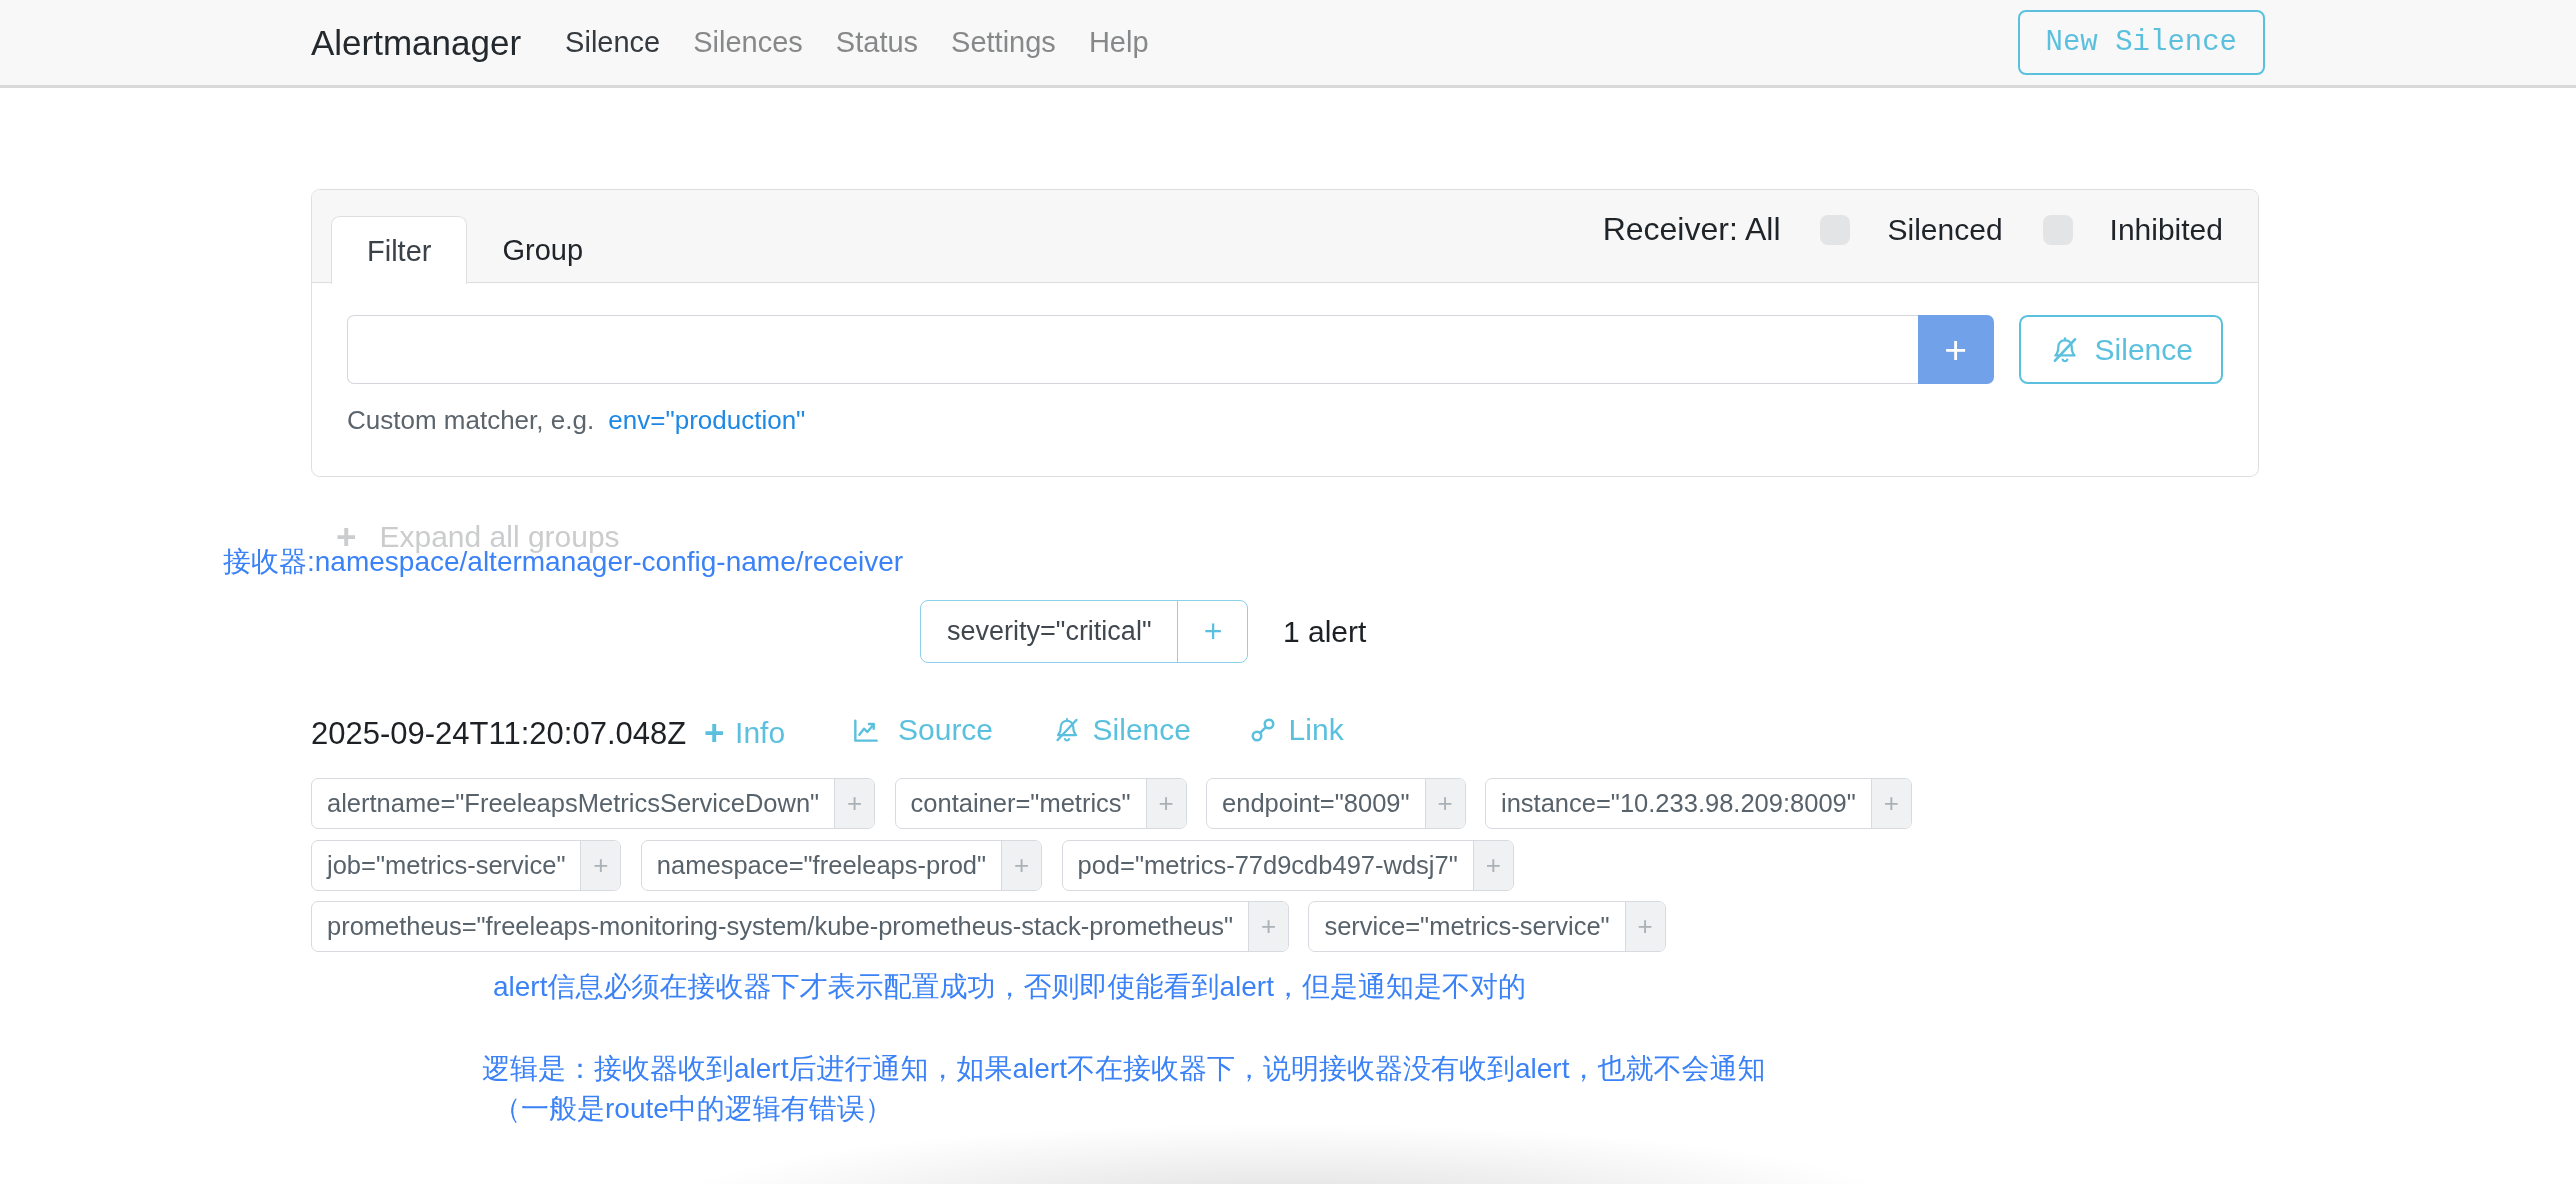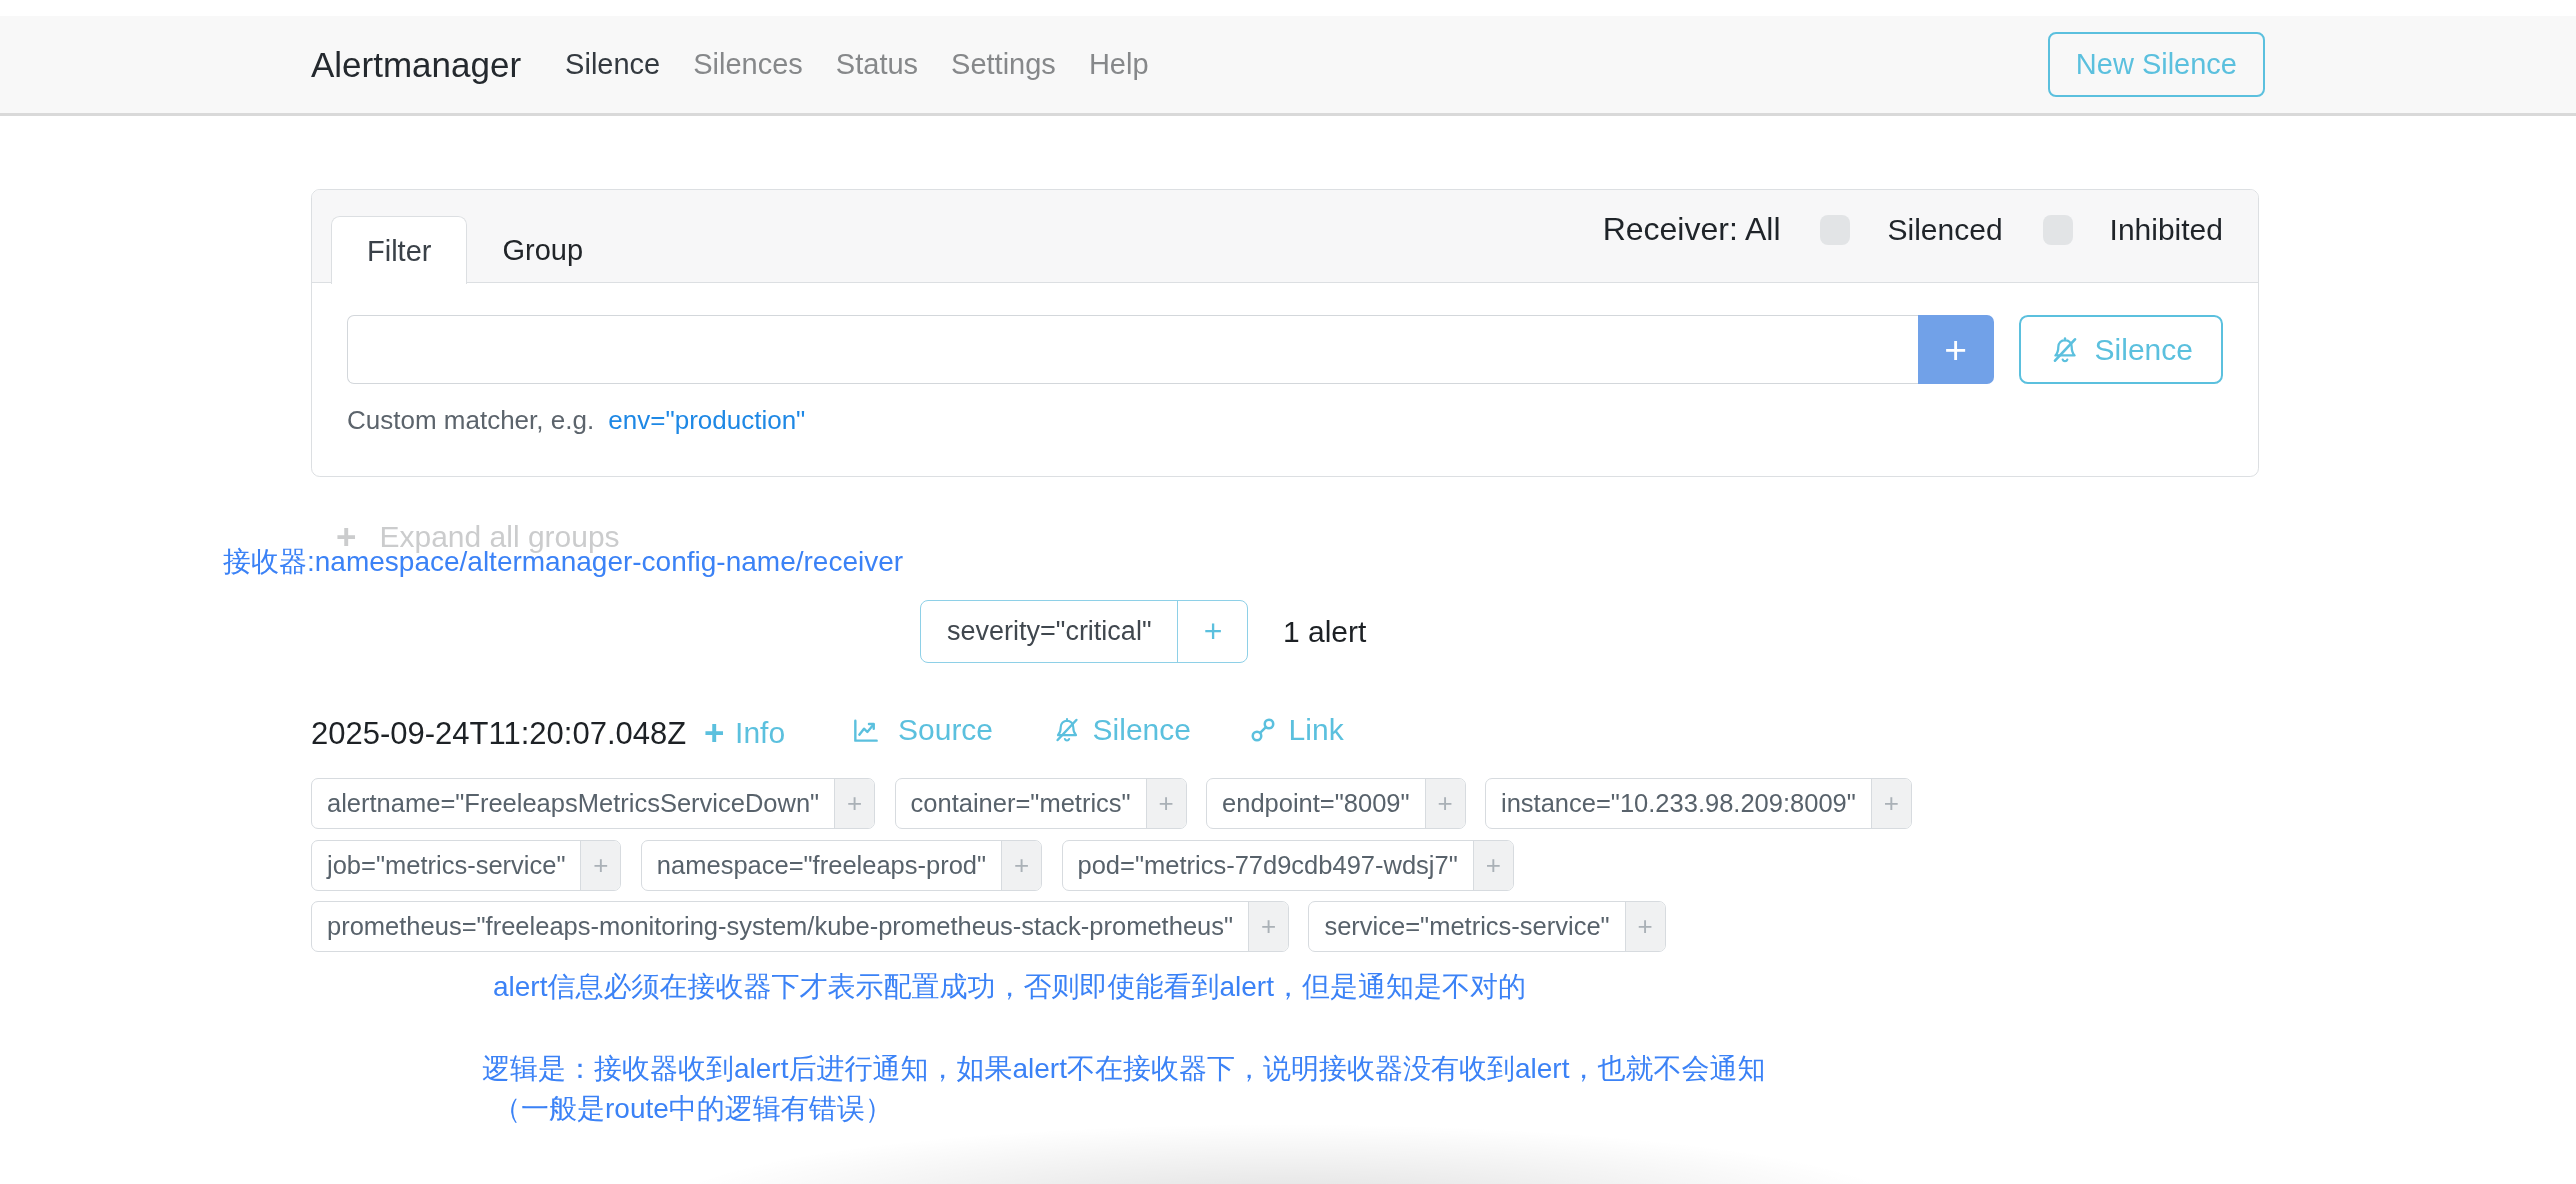--- a/index.html
+++ b/index.html
@@ -3,32 +3,32 @@
 <meta charset="utf-8">
 <style>
   * { margin:0; padding:0; box-sizing:border-box; }
   html,body { background:#fff; }
   .page {
     position:relative; width:2576px; height:1184px; overflow:hidden;
     background:#fff; font-family:"Liberation Sans", sans-serif; color:#212529;
   }
   
   .navbar {
-    position:absolute; top:16px; left:0; right:0; height:100px;
+    position:absolute; top:0; left:0; right:0; height:88px;
     background:#f8f8f8; border-bottom:3.5px solid #d9d9d9;
     display:flex; align-items:center; padding:11px 311px;
   }
   .brand { font-size:35px; color:#24292e; margin-right:44px; cursor:pointer; }
   .nav-links { display:flex; align-items:center; gap:33px; }
   .nav-link { font-size:29px; color:#86888a; cursor:pointer; }
   .nav-link.active { color:#343a40; }
   .btn-new-silence {
     margin-left:auto; height:65px; padding:0 26px;
     border:2.2px solid #5bc0de; border-radius:8px; background:transparent;
-    color:#5bc0de; font-size:29px; font-family:Liberation Sans, sans-serif; cursor:pointer;
+    color:#5bc0de; font-size:29px; font-family:Liberation Mono, monospace; cursor:pointer;
     display:flex; align-items:center;
   }
   
   .panel {
     position:absolute; left:311px; top:189px; width:1948px; height:288px;
     border:1.8px solid #dcdfe2; border-radius:8.8px; background:#fff;
   }
   .panel-header {
     position:relative; height:93px; background:#f7f7f8;
     border-bottom:1.8px solid #dcdfe2; border-radius:8px 8px 0 0;

